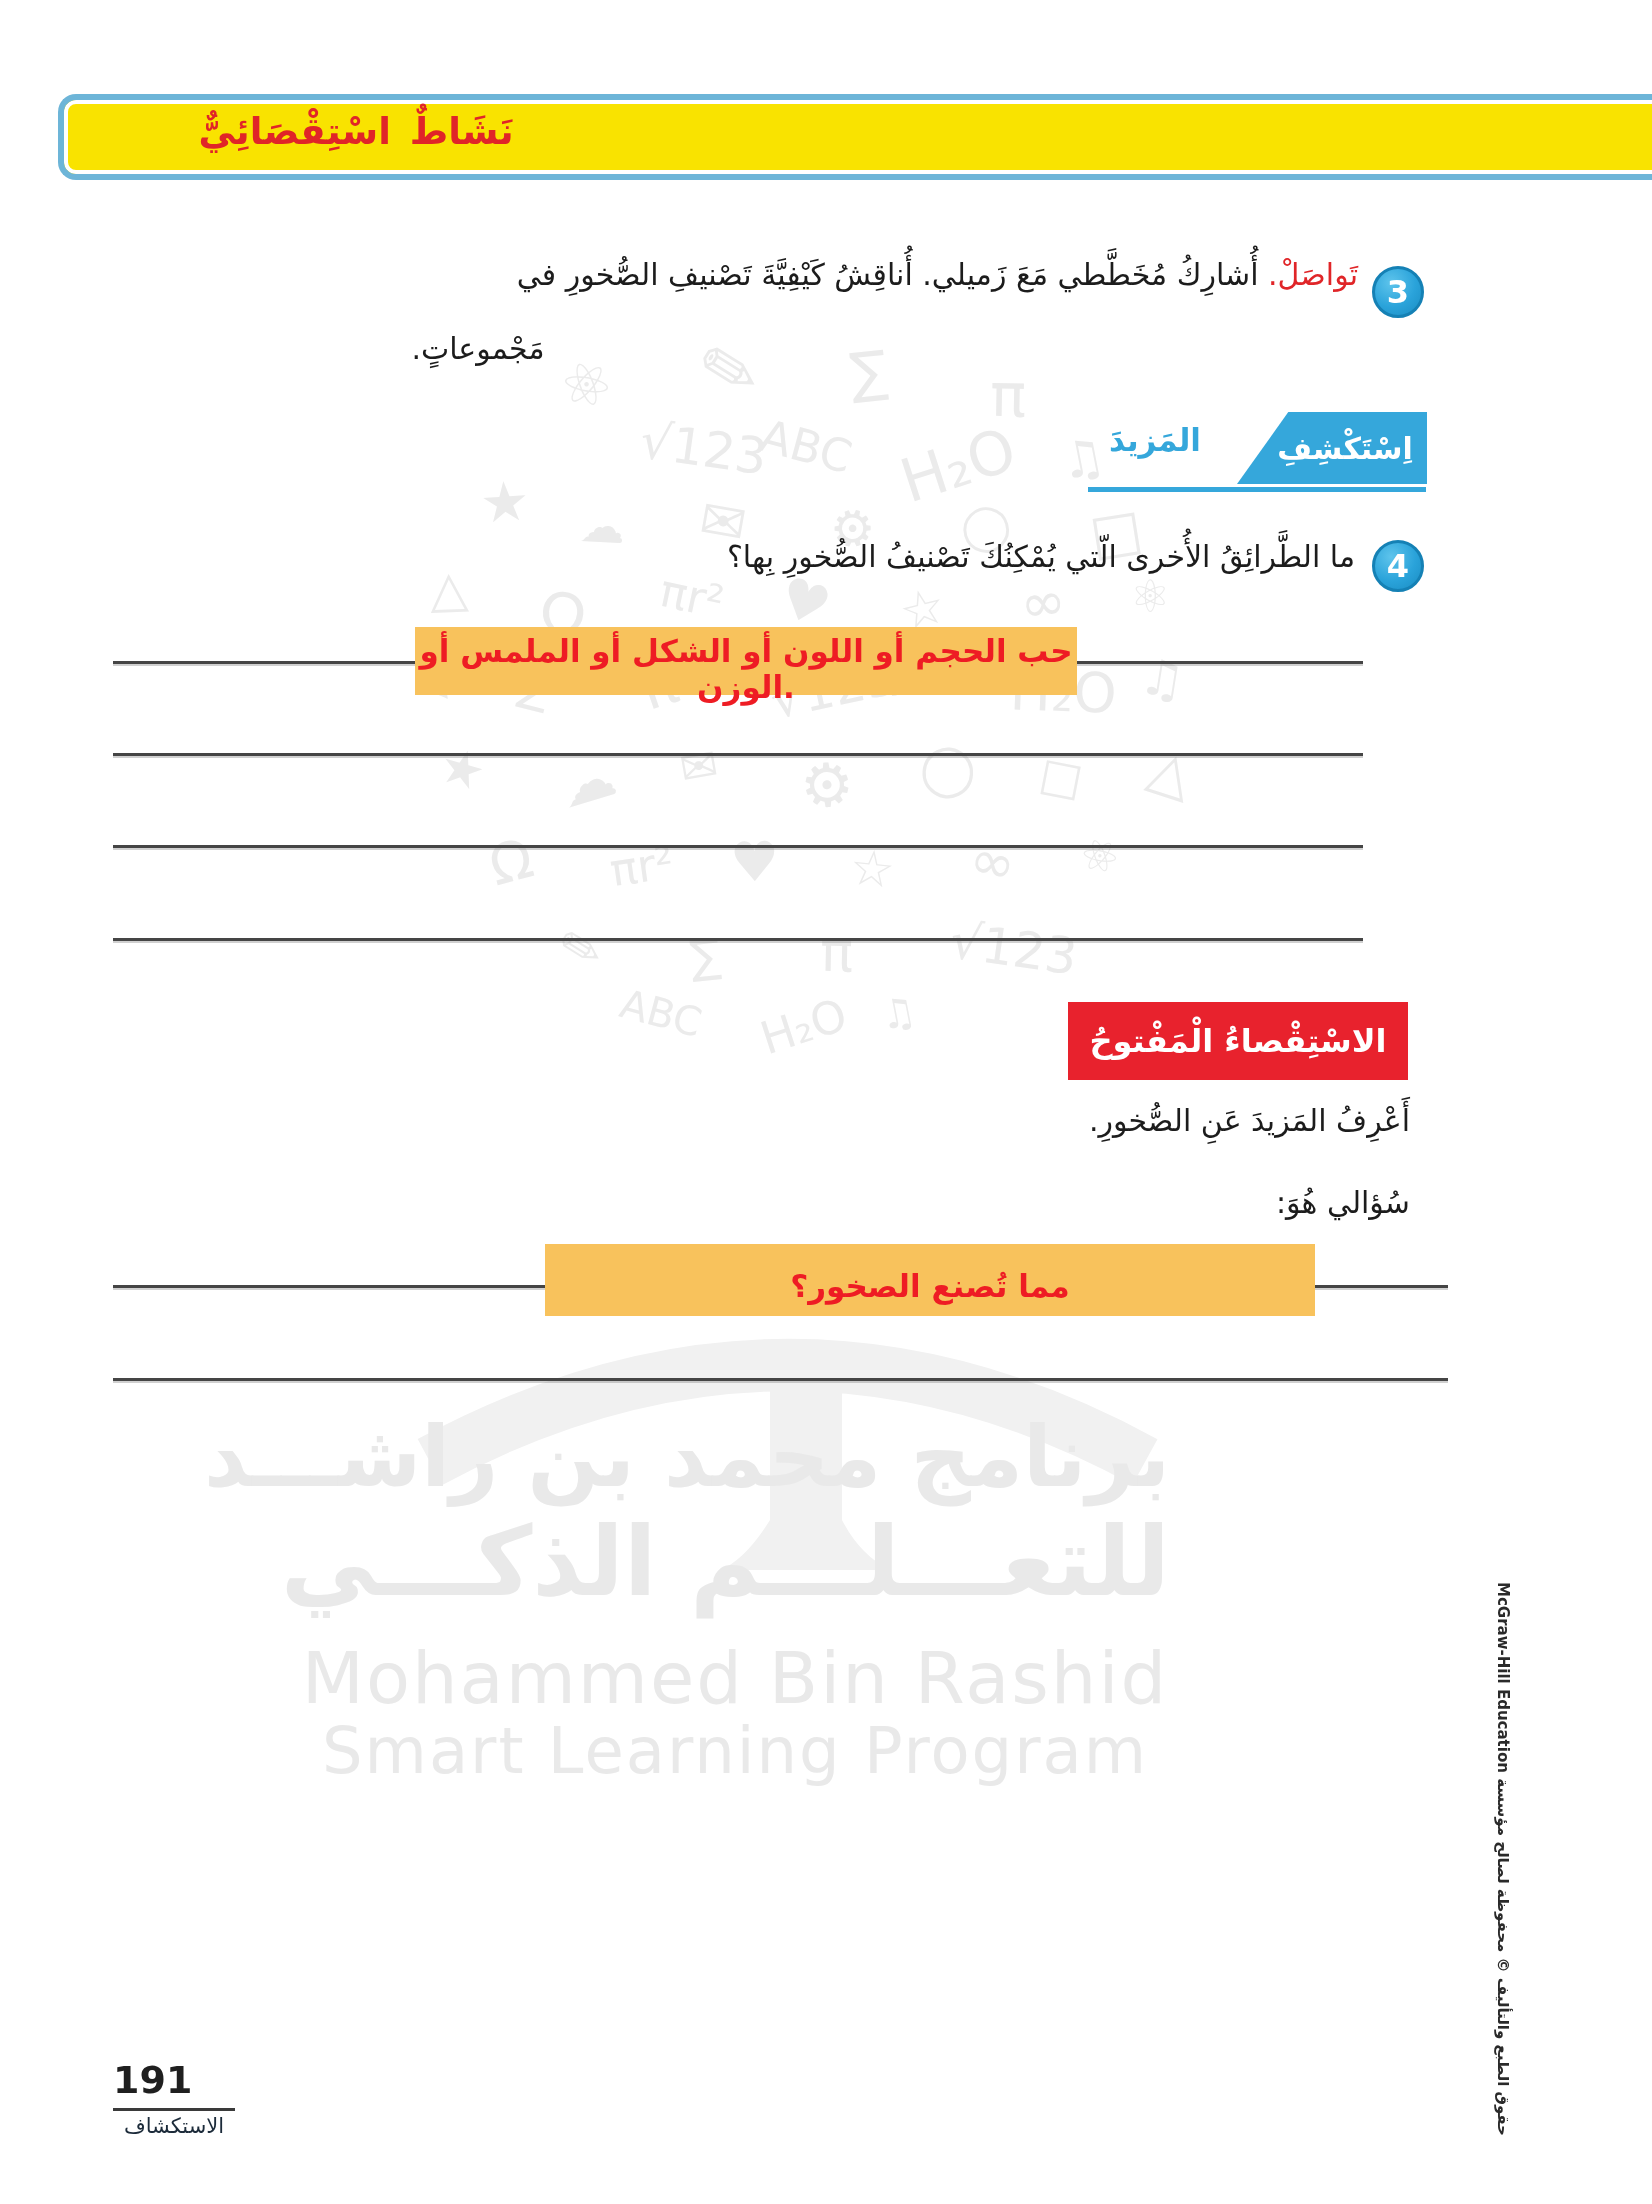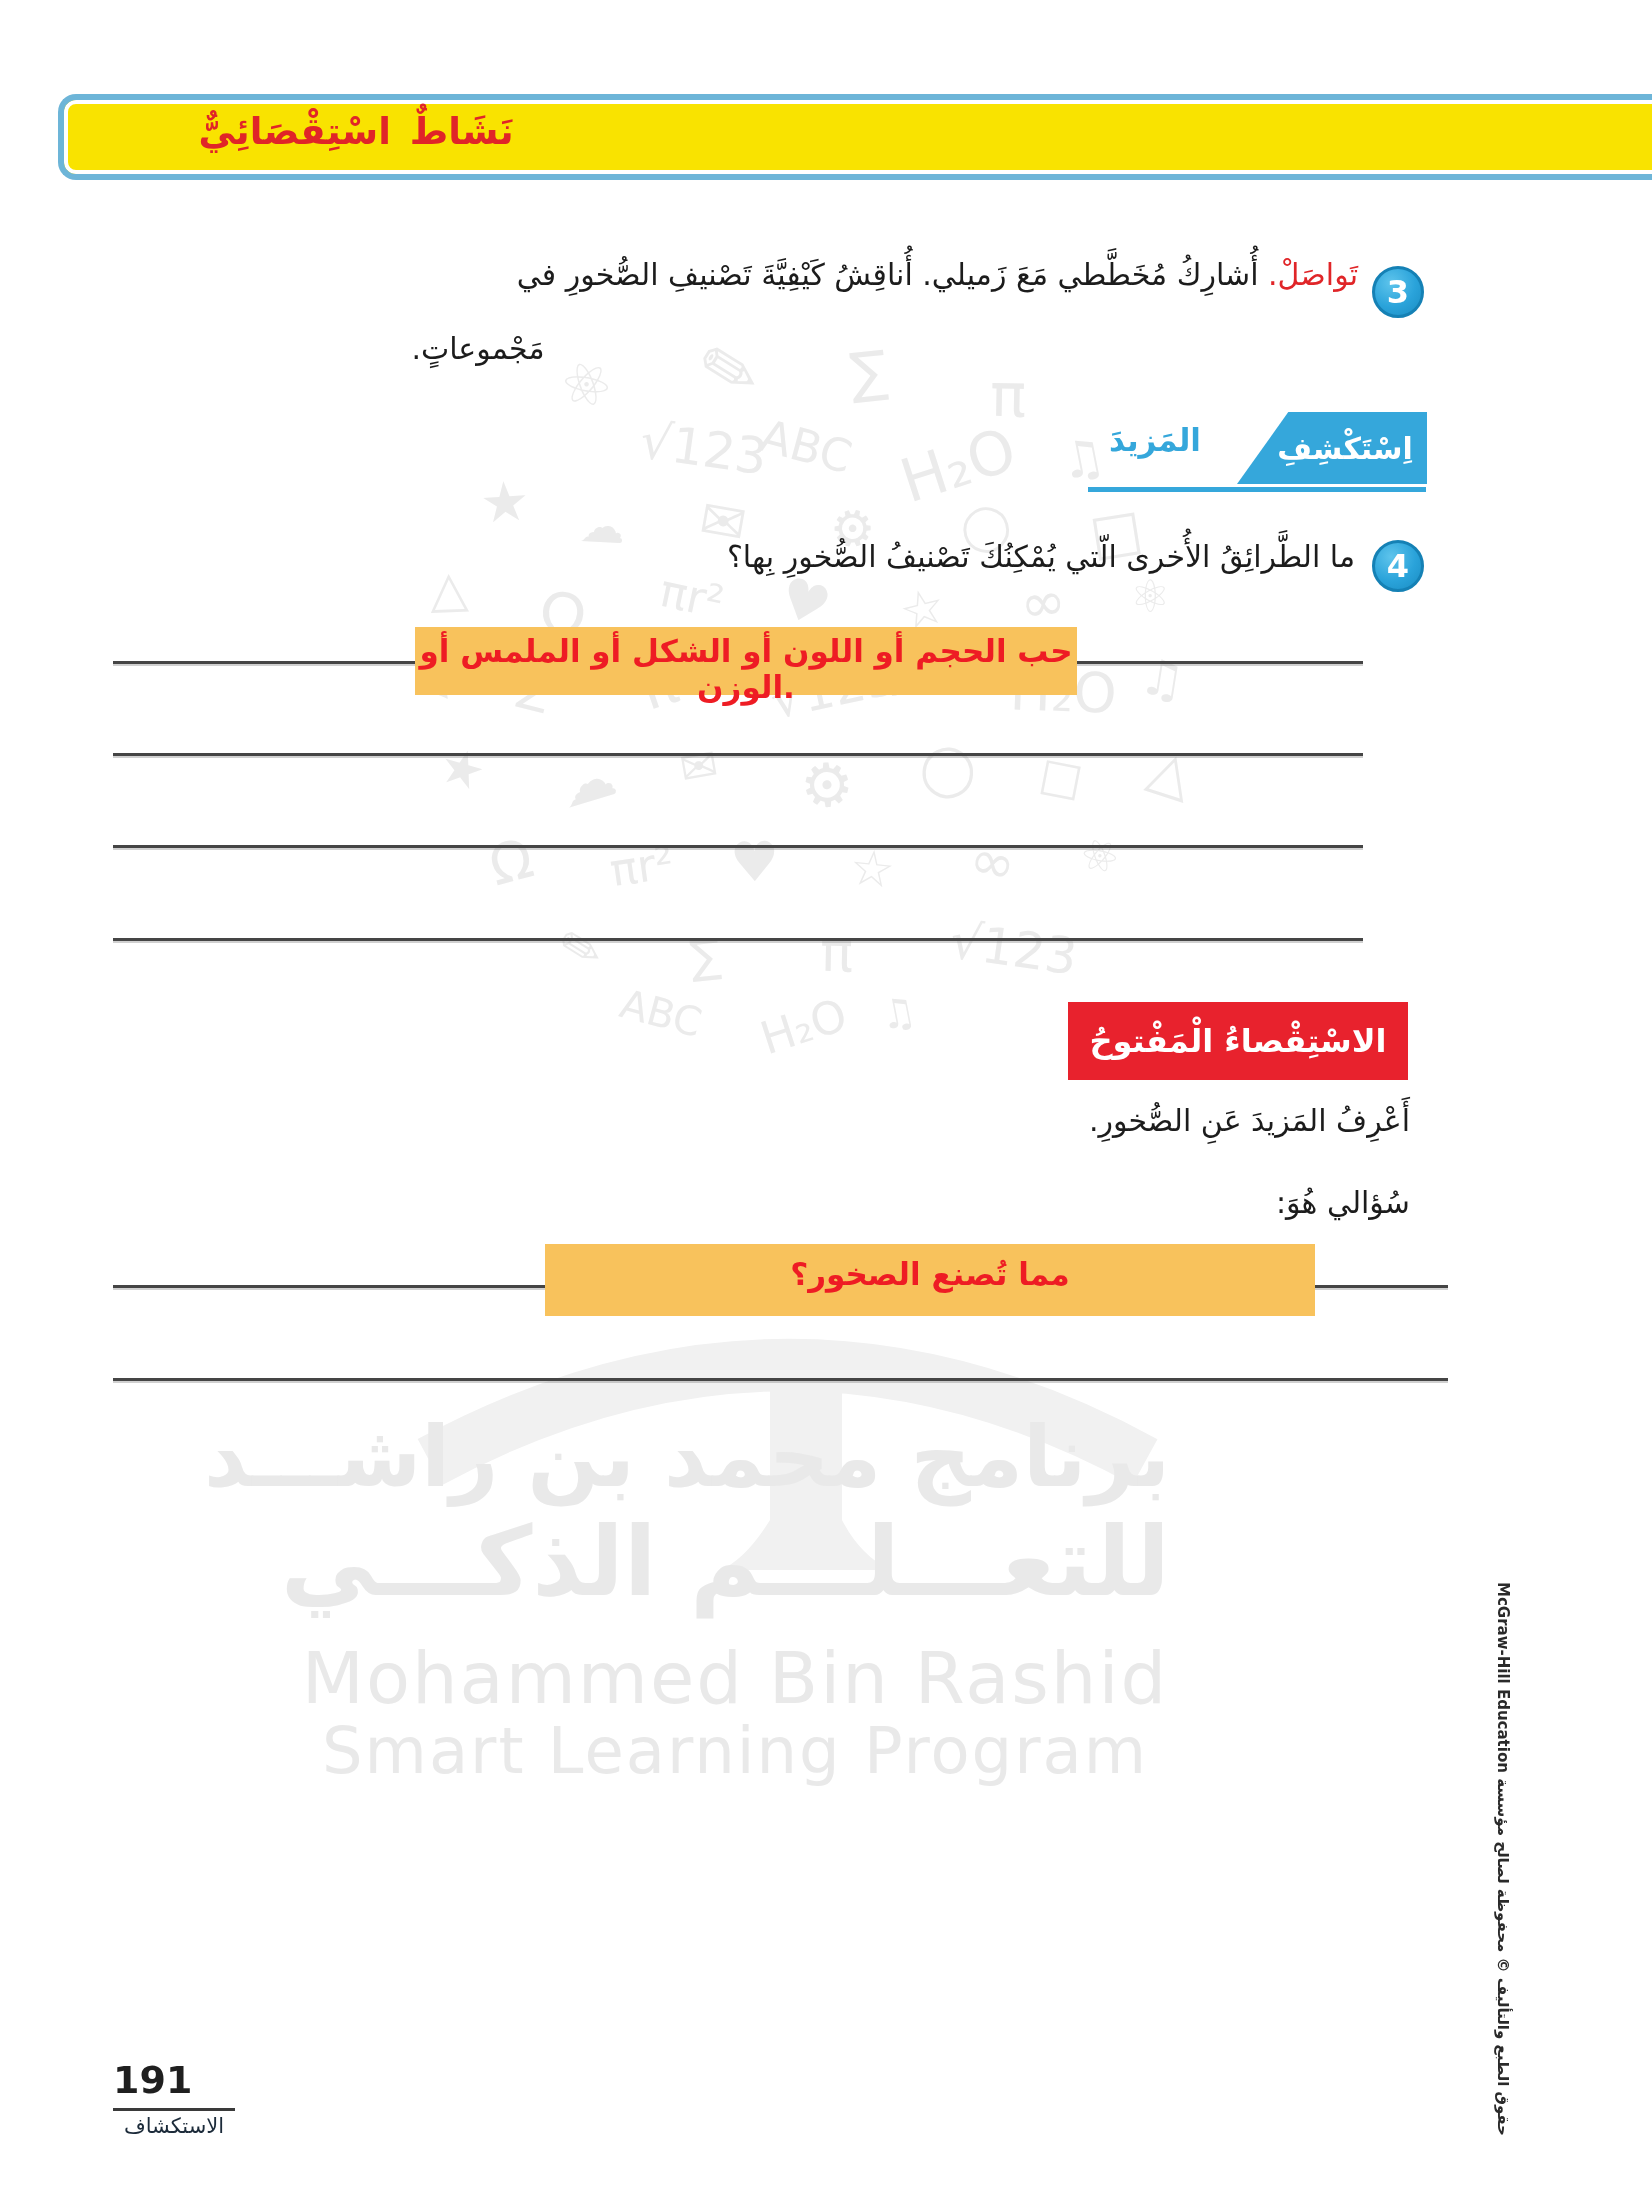--- a/index.html
+++ b/index.html
@@ -202,21 +202,21 @@
   <div class="abs wline" style="left:113px;top:753px;width:1250px;"></div>
   <div class="abs wline" style="left:113px;top:845px;width:1250px;"></div>
   <div class="abs wline" style="left:113px;top:938px;width:1250px;"></div>
 
   <div id="open-inquiry-box" class="abs ar">
     <span>الاسْتِقْصاءُ الْمَفْتوحُ</span>
   </div>
   <div class="abs ar body-text" style="right:242px;top:1098px;width:700px;">أَعْرِفُ المَزيدَ عَنِ الصُّخورِ.</div>
   <div class="abs ar body-text" style="right:242px;top:1180px;width:700px;text-align:right;">سُؤالي هُوَ:</div>
 
-  <div class="abs answer-box" style="left:545px;top:1244px;width:770px;height:72px;padding-top:12px;box-sizing:border-box;align-items:flex-start;">مما تُصنع الصخور؟</div>
+  <div class="abs answer-box" style="left:545px;top:1244px;width:770px;height:72px;padding-top:24px;box-sizing:border-box;align-items:flex-start;">مما تُصنع الصخور؟</div>
 
   <div class="abs wline" style="left:113px;top:1285px;width:1335px;"></div>
   <div class="abs wline" style="left:113px;top:1378px;width:1335px;"></div>
 
   <div id="copyright" class="abs">حقوق الطبع والتأليف © محفوظة لصالح مؤسسة McGraw-Hill Education</div>
 
   <div id="page-number" class="abs">191</div>
   <div id="footer-rule" class="abs"></div>
   <div id="footer-section" class="abs ar">الاستكشاف</div>
 

